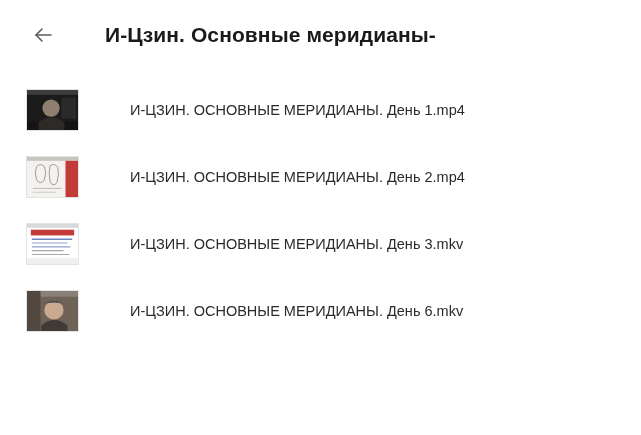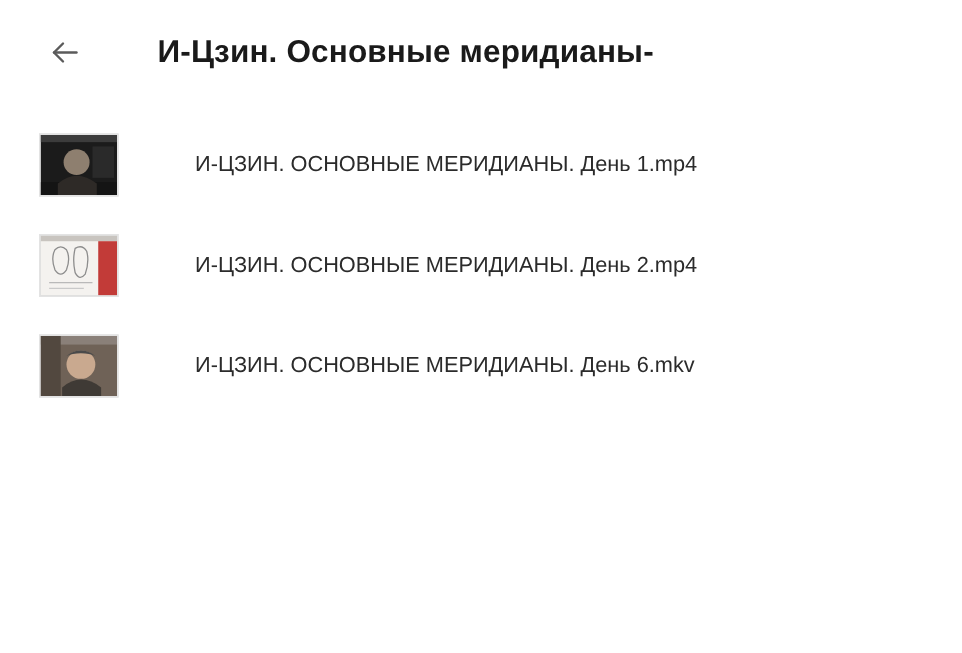--- a/index.html
+++ b/index.html
@@ -127,20 +127,36 @@
           <rect x="40" y="4" width="13" height="38" fill="#c23b38"></rect>
           <path d="M10 10 q4 -4 8 0 q3 6 0 14 q-4 6 -8 0 q-3 -8 0 -14 z" fill="none" stroke="#8d8d8d" stroke-width="0.9"></path>
           <path d="M24 9 q5 -3 8 2 q2 7 -1 16 q-4 5 -7 -1 q-2 -9 0 -17 z" fill="none" stroke="#8d8d8d" stroke-width="0.9"></path>
           <line x1="6" y1="33" x2="36" y2="33" stroke="#b9b9b9" stroke-width="1"></line>
           <line x1="6" y1="37" x2="30" y2="37" stroke="#c9c9c9" stroke-width="1"></line>
         </svg>
       </div>
       <div class="file-label">И-ЦЗИН. ОСНОВНЫЕ МЕРИДИАНЫ. День 2.mp4</div>
     </div>
 
+    <div class="file-row">
+      <div class="thumb">
+        <svg viewBox="0 0 53 42" preserveAspectRatio="none" aria-hidden="true">
+          <rect x="0" y="0" width="53" height="42" fill="#ffffff"></rect>
+          <rect x="0" y="0" width="53" height="4" fill="#d9d9d9"></rect>
+          <rect x="4" y="6" width="45" height="6" fill="#c43c3a"></rect>
+          <line x1="5" y1="16" x2="47" y2="16" stroke="#6f86c4" stroke-width="1.4"></line>
+          <line x1="5" y1="20" x2="42" y2="20" stroke="#8f9fcf" stroke-width="1.2"></line>
+          <line x1="5" y1="24" x2="45" y2="24" stroke="#8f9fcf" stroke-width="1.2"></line>
+          <line x1="5" y1="28" x2="38" y2="28" stroke="#a8a8a8" stroke-width="1.2"></line>
+          <line x1="5" y1="32" x2="44" y2="32" stroke="#a8a8a8" stroke-width="1.2"></line>
+          <rect x="0" y="36" width="53" height="6" fill="#efefef"></rect>
+        </svg>
+      </div>
+      <div class="file-label">И-ЦЗИН. ОСНОВНЫЕ МЕРИДИАНЫ. День 3.mkv</div>
+    </div>
 
     <div class="file-row">
       <div class="thumb">
         <svg viewBox="0 0 53 42" preserveAspectRatio="none" aria-hidden="true">
           <rect x="0" y="0" width="53" height="42" fill="#6f6257"></rect>
           <rect x="0" y="0" width="53" height="6" fill="#8a8079"></rect>
           <rect x="0" y="0" width="14" height="42" fill="#52483f"></rect>
           <ellipse cx="28" cy="20" rx="10" ry="10" fill="#c9a98f"></ellipse>
           <path d="M18 14 q10 -8 20 0 q-4 -2 -10 -2 q-6 0 -10 2 z" fill="#4a4a4a"></path>
           <path d="M15 36 Q28 25 42 36 L42 42 L15 42 Z" fill="#3f3a35"></path>

